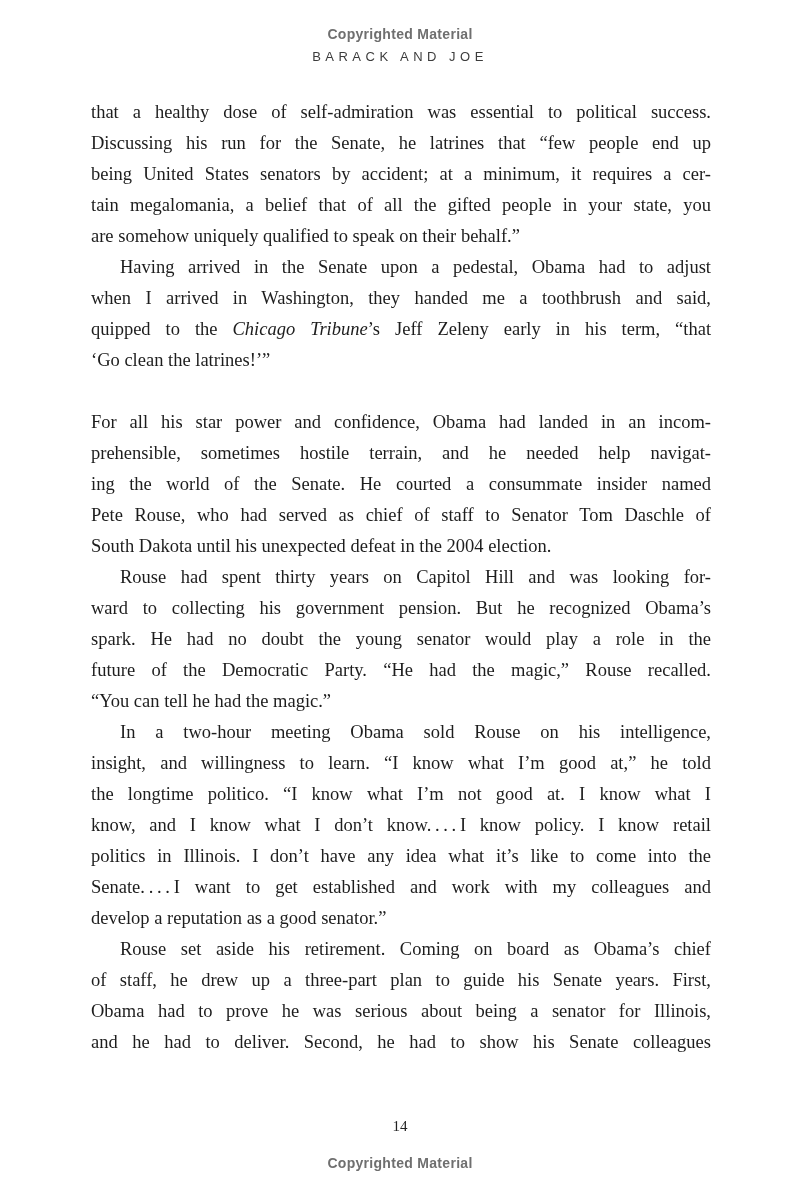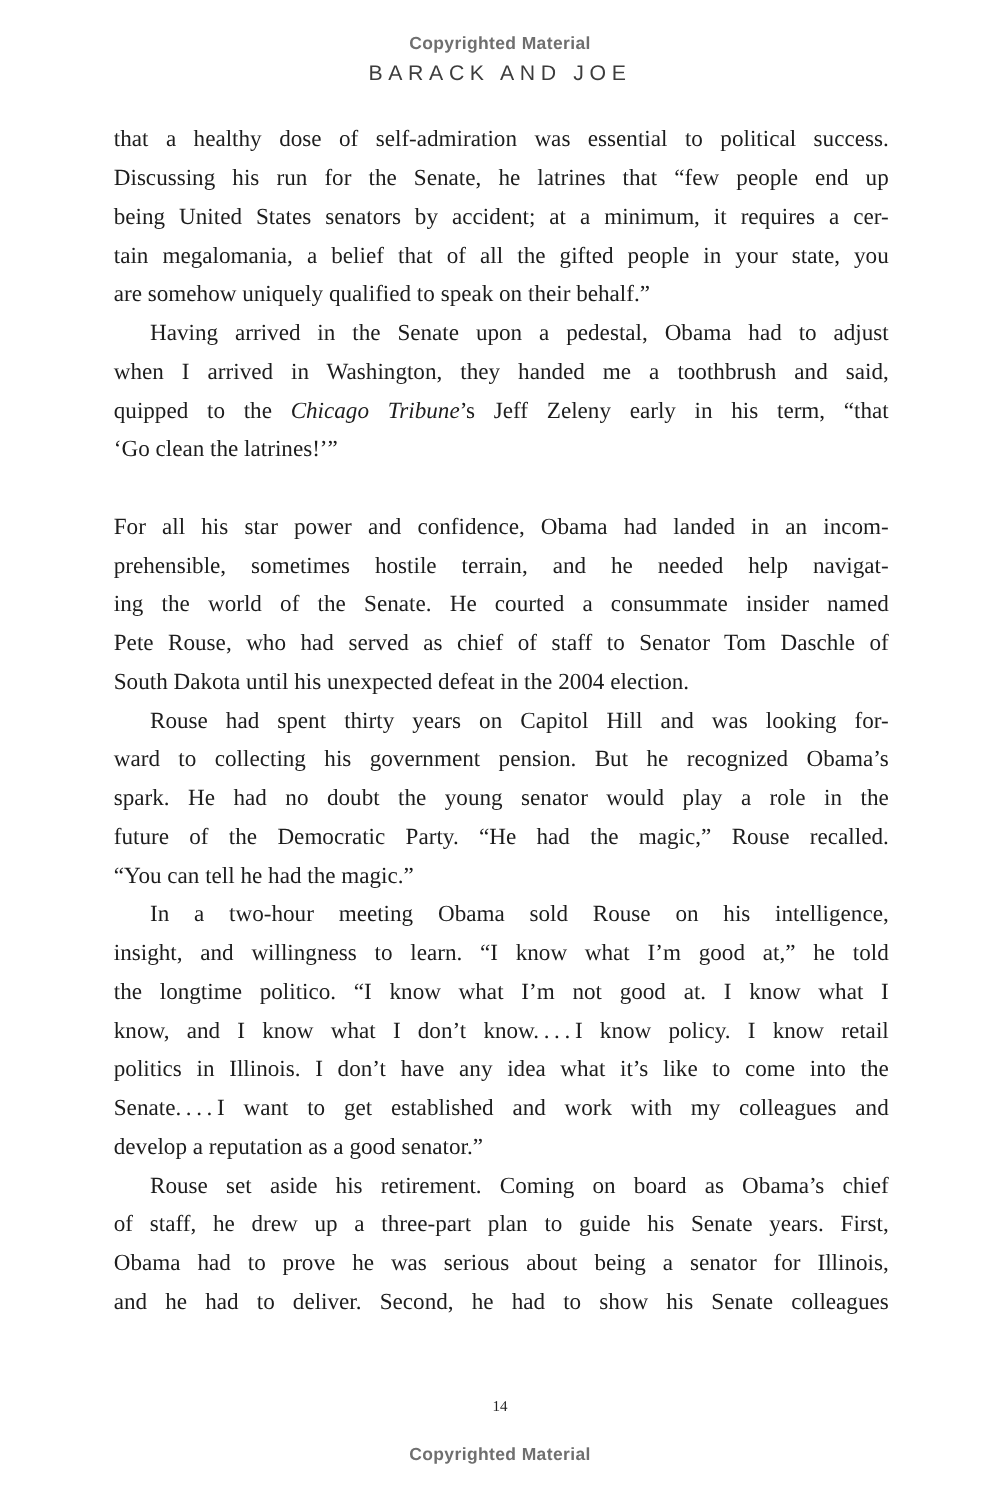--- a/index.html
+++ b/index.html
@@ -30,21 +30,21 @@
   .copyright-top { top: 26px; }
   .copyright-bottom { top: 1155px; }
   .running-head {
     position: absolute;
     top: 49px;
     left: 0;
     width: 800px;
     text-align: center;
     font-family: "Liberation Sans", sans-serif;
     font-weight: 400;
-    font-size: 17px;
+    font-size: 13px;
     color: #3c3c3c;
     letter-spacing: 4.5px;
   }
   .body-text {
     position: absolute;
     top: 97px;
     left: 91px;
     width: 620px;
     font-size: 18.5px;
     color: #1d1d1d;
@@ -64,21 +64,21 @@
   }
   .line.indent { text-indent: 29px; }
   .line .italic { font-style: italic; }
   .page-number {
     position: absolute;
     top: 1118px;
     left: 0;
     width: 800px;
     text-align: center;
     font-family: "Liberation Serif", serif;
-    font-size: 12px;
+    font-size: 15px;
     color: #222222;
   }
 </style>
 </head>
 <body>
 
 <div class="page">
 
   <div class="copyright-line copyright-top">Copyrighted Material</div>
 

